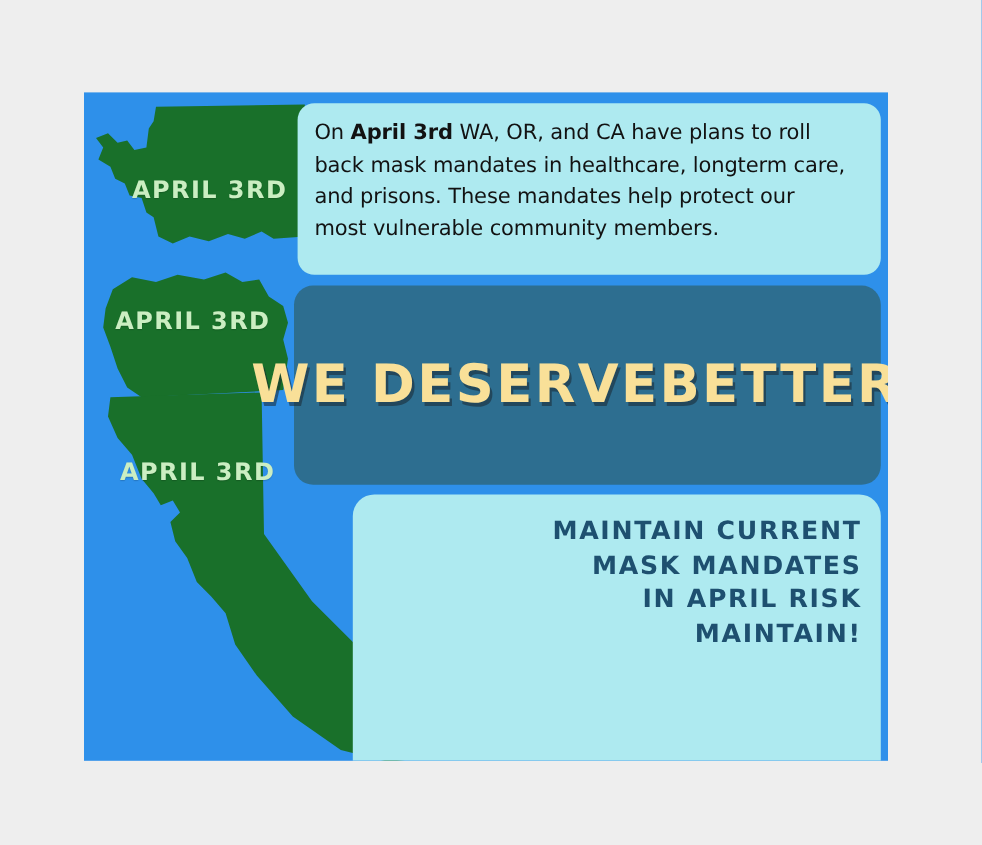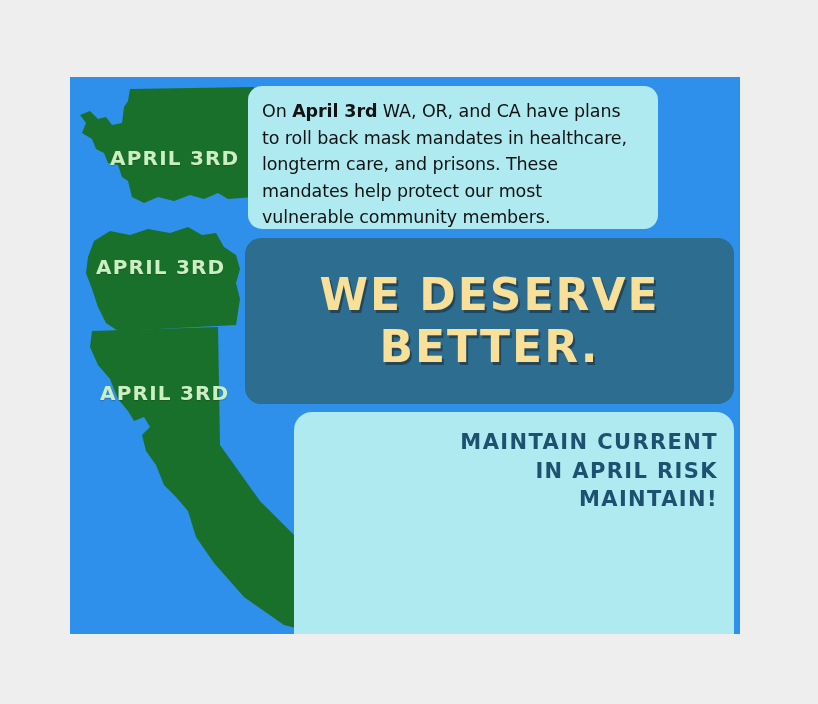--- a/index.html
+++ b/index.html
@@ -59,21 +59,21 @@
 
   
   .panel {
     position: absolute;
     box-sizing: border-box;
   }
 
   #intro-panel {
     left: 178px;
     top: 9px;
-    width: 410px;
+    width: 486px;
     height: 143px;
     background: #aeeaf0;
     border-radius: 14px;
     padding: 12px 28px 10px 14px;
   }
   #intro-text {
     margin: 0;
     font-family: "DejaVu Sans", sans-serif;
     font-size: 17.5px;
     line-height: 1.52;
@@ -83,21 +83,20 @@
   #intro-text b { font-weight: bold; }
 
   #deserve-panel {
     left: 175px;
     top: 161px;
     width: 489px;
     height: 166px;
     background: #2d6e90;
     border-radius: 16px;
     display: flex;
-    flex-direction: column;
     align-items: center;
     justify-content: center;
   }
   .deserve-line {
     font-family: "DejaVu Sans", sans-serif;
     font-weight: bold;
     font-size: 44px;
     line-height: 1.18;
     color: #f9e098;
     letter-spacing: 2px;
@@ -160,17 +159,18 @@
     <p id="intro-text"><span>On </span><b>April 3rd</b><span> WA, OR, and CA have plans to roll back mask mandates in healthcare, longterm care, and prisons. These mandates help protect our most vulnerable community members.</span></p>
   </div>
 
   <div class="panel" id="deserve-panel">
     <div class="deserve-line">WE DESERVE</div>
     <div class="deserve-line">BETTER.</div>
   </div>
 
   <div class="panel" id="maintain-panel">
     <div class="maintain-line">MAINTAIN CURRENT</div>
+    <div class="maintain-line">MASK MANDATES</div>
     <div class="maintain-line">IN APRIL RISK</div>
     <div class="maintain-line">MAINTAIN!</div>
   </div>
 
 </div>
 
 </body></html>

